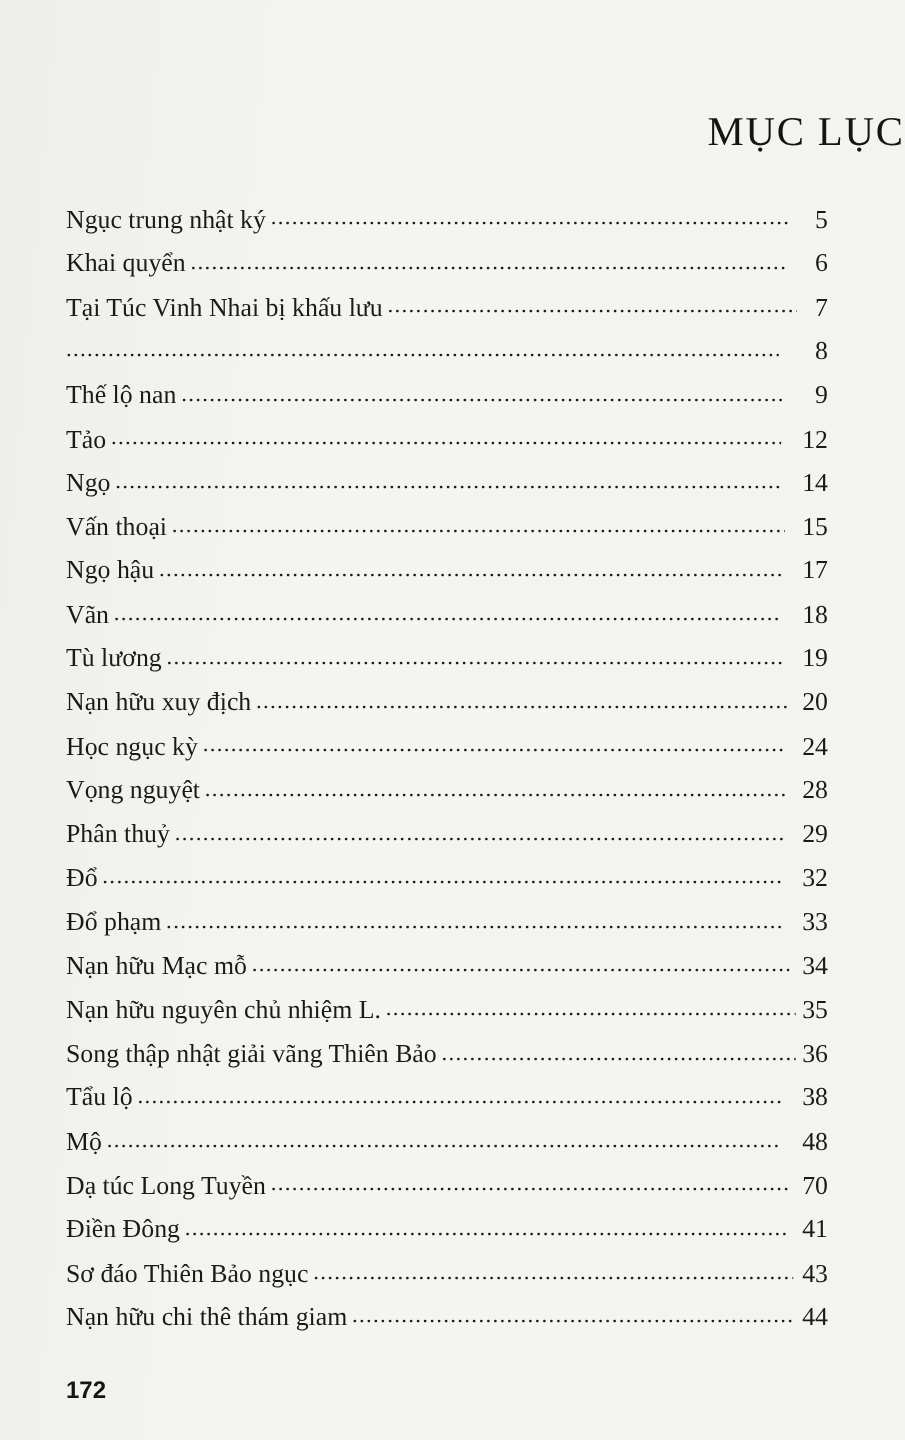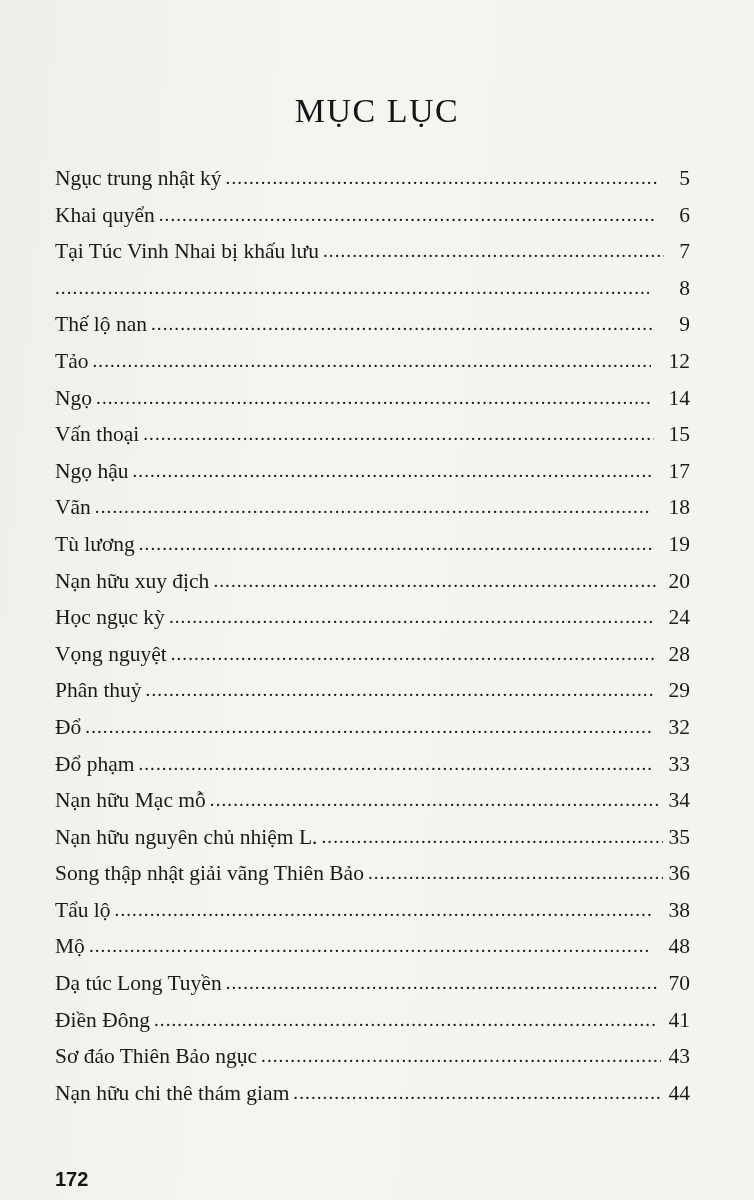--- a/index.html
+++ b/index.html
@@ -35,36 +35,36 @@
   .ghost-1 { left: 60px;  top: 78px;  font-size: 22px; }
   .ghost-2 { left: 575px; top: 78px;  font-size: 22px; }
   .ghost-3 { left: 290px; top: 150px; font-size: 30px; }
   .ghost-4 { left: 230px; top: 250px; font-size: 19px; }
 
   .title {
     position: absolute;
     top: 92px;
     left: 0;
     width: 754px;
-    text-align: center;
+    text-align: right;
     font-size: 34px;
     letter-spacing: 1.5px;
     color: #141414;
     font-family: "Liberation Serif", serif;
   }
 
   .toc {
     position: absolute;
     top: 168px;
     left: 55px;
     width: 635px;
   }
   .toc-row {
     display: flex;
-    align-items: flex-start;
+    align-items: center;
     font-size: 21.5px;
     line-height: 1.0;
     height: 36.6px;
     white-space: nowrap;
   }
   .toc-label {
     padding-right: 4px;
     padding-bottom: 6px;
   }
   .toc-dots {
@@ -86,21 +86,20 @@
     padding-left: 6px;
   }
   .folio {
     position: absolute;
     left: 55px;
     top: 1148px;
     font-size: 20px;
     font-weight: bold;
     font-family: "Liberation Sans", sans-serif;
     color: #141414;
-    margin-top: 20px;
   }
 </style>
 </head>
 <body>
 
 <div class="page">
 
   <div class="ghost ghost-1"></div>
   <div class="ghost ghost-2"></div>
   <div class="ghost ghost-3"></div>

